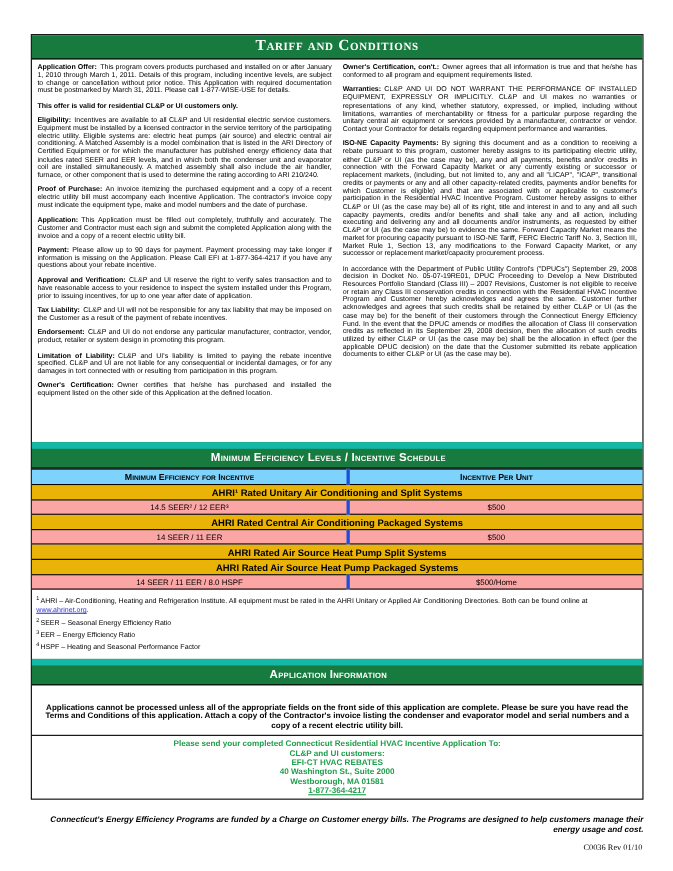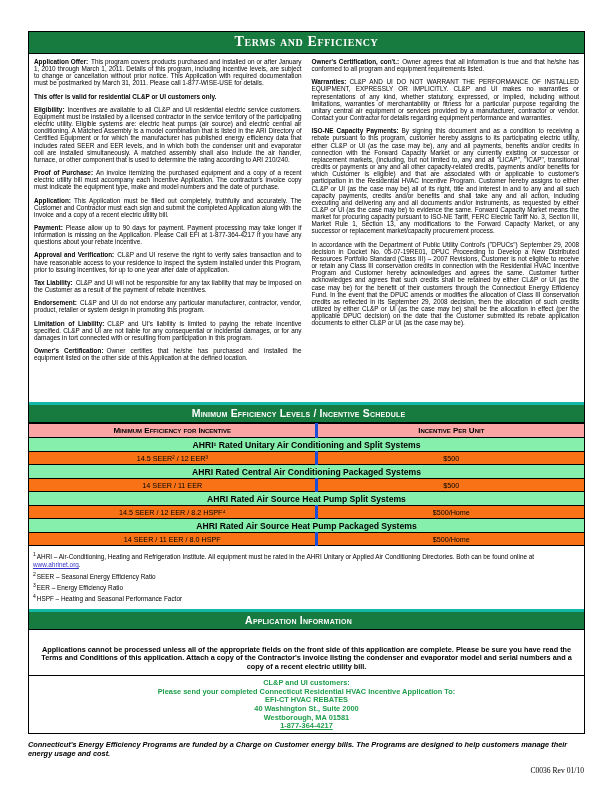--- a/index.html
+++ b/index.html
@@ -34,21 +34,21 @@
     font-size:14px;
     letter-spacing:.6px;
     padding:2px 0 3px 0;
   }
   .sans-bar{
     font-variant:small-caps;
     font-weight:bold;
     font-size:10.5px;
     letter-spacing:.2px;
     padding:2px 16px 3px 0;
-    border-top:3px solid #14b8a6;
+    border-top:6px solid #14b8a6;
   }
   .columns{
     display:flex;
     gap:10px;
     padding:4px 5px 6px 5px;
     min-height:348px;
     box-sizing:border-box;
   }
   .col{
     flex:1 1 0;
@@ -69,32 +69,32 @@
     border:1px solid #000;
     border-left:none;border-right:none;
     text-align:center;
     padding:1px 2px;
   }
   table.sched td + td{border-left:3px solid #1d4ed8;}
   tr.thead td{
     font-variant:small-caps;
     font-weight:bold;
     font-size:8px;
-    background:#fca5a5;
+    background:#7dd3fc;
     height:11px;
     margin-top:23px;
   }
   tr.cat td{
-    background:#86efac;
+    background:#eab308;
     font-weight:bold;
     font-size:8.6px;
     height:11px;
   }
   tr.val td{
-    background:#f97316;
+    background:#fca5a5;
     font-size:7.2px;
     height:10px;
   }
   tr.ductless td{
     font-size:9px;
     height:12px;
   }
   .footnotes{
     padding:4px 6px 5px 4px;
     font-size:6.4px;
@@ -120,38 +120,38 @@
   }
   .address .underline{text-decoration:underline;}
   .footer-italic{
     position:absolute;
     left:28px;top:741px;
     width:557px;
     font-weight:bold;
     font-style:italic;
     font-size:7.4px;
     line-height:8.8px;
-    text-align:left;
+    text-align:right;
   }
   .revcode{
     position:absolute;
     right:28px;top:766px;
     font-family:"Liberation Serif", serif;
     font-size:7.6px;
     text-align:right;
   }
 </style>
 </head>
 <body>
 
 <div class="page">
   <div class="doc">
 
     <div class="bar serif-bar">
-      <span>Terms and Efficiency</span>
+      <span>Tariff and Conditions</span>
     </div>
 
     <div class="columns">
       <div class="col">
         <p><b class="lead">Application Offer:</b><span>This program covers products purchased and installed on or after January 1, 2010 through March 1, 2011.  Details of this program, including incentive levels, are subject to change or cancellation without prior notice.  This Application with required documentation must be postmarked by March 31, 2011.  Please call 1-877-WISE-USE for details.</span></p>
         <p class="bold-para"><span>This offer is valid for residential CL&amp;P or UI customers only.</span></p>
         <p><b class="lead">Eligibility:</b><span>Incentives are available to all CL&amp;P and UI residential electric service customers.  Equipment must be installed by a licensed contractor in the service territory of the participating electric utility.  Eligible systems are: electric heat pumps (air source) and electric central air conditioning.  A Matched Assembly is a model combination that is listed in the ARI Directory of Certified Equipment or for which the manufacturer has published energy efficiency data that includes rated SEER and EER levels, and in which both the condenser unit and evaporator coil are installed simultaneously.  A matched assembly shall also include the air handler, furnace, or other component that is used to determine the rating according to ARI 210/240.</span></p>
         <p><b class="lead">Proof of Purchase:</b><span>An invoice itemizing the purchased equipment and a copy of a recent electric utility bill must accompany each Incentive Application.  The contractor's invoice copy must indicate the equipment type, make and model numbers and the date of purchase.</span></p>
         <p><b class="lead">Application:</b><span>This Application must be filled out completely, truthfully and accurately.  The Customer and Contractor must each sign and submit the completed Application along with the invoice and a copy of a recent electric utility bill.</span></p>
         <p><b class="lead">Payment:</b><span>Please allow up to 90 days for payment.  Payment processing may take longer if information is missing on the Application.  Please Call EFI at 1-877-364-4217 if you have any questions about your rebate incentive.</span></p>
@@ -189,24 +189,20 @@
         <tr class="cat">
             <td colspan="2">AHRI Rated Central Air Conditioning Packaged Systems</td>
           </tr>
         <tr class="val">
           <td>14 SEER / 11 EER</td>
           <td>$500</td>
         </tr>
         <tr class="cat">
             <td colspan="2">AHRI Rated Air Source Heat Pump Split Systems</td>
           </tr>
-        <tr class="val">
-          <td>14.5 SEER / 12 EER / 8.2 HSPF⁴</td>
-          <td>$500/Home</td>
-        </tr>
         <tr class="cat">
             <td colspan="2">AHRI Rated Air Source Heat Pump Packaged Systems</td>
           </tr>
         <tr class="val">
           <td>14 SEER / 11 EER / 8.0 HSPF</td>
           <td>$500/Home</td>
         </tr>
       </tbody>
     </table>
 
@@ -217,22 +213,22 @@
       <div class="fn"><sup>4</sup><span>HSPF – Heating and Seasonal Performance Factor</span></div>
     </div>
 
     <div class="bar sans-bar">
       <span>Application Information</span>
     </div>
 
     <div class="appinfo-text">Applications cannot be processed unless all of the appropriate fields on the front side of this application are complete.  Please be sure you have read the Terms and Conditions of this application.  Attach a copy of the Contractor's invoice listing the condenser and evaporator model and serial numbers and a copy of a recent electric utility bill.</div>
 
     <div class="address">
+      <div>Please send your completed Connecticut Residential HVAC Incentive Application To:</div>
       <div>CL&amp;P and UI customers:</div>
-      <div>Please send your completed Connecticut Residential HVAC Incentive Application To:</div>
       <div>EFI-CT HVAC REBATES</div>
       <div>40 Washington St., Suite 2000</div>
       <div>Westborough, MA 01581</div>
       <div class="underline">1-877-364-4217</div>
     </div>
 
   </div>
 
   <div class="footer-italic">Connecticut's Energy Efficiency Programs are funded by a Charge on Customer energy bills.  The Programs are designed to help customers manage their energy usage and cost.</div>
   <div class="revcode">C0036 Rev 01/10</div>

